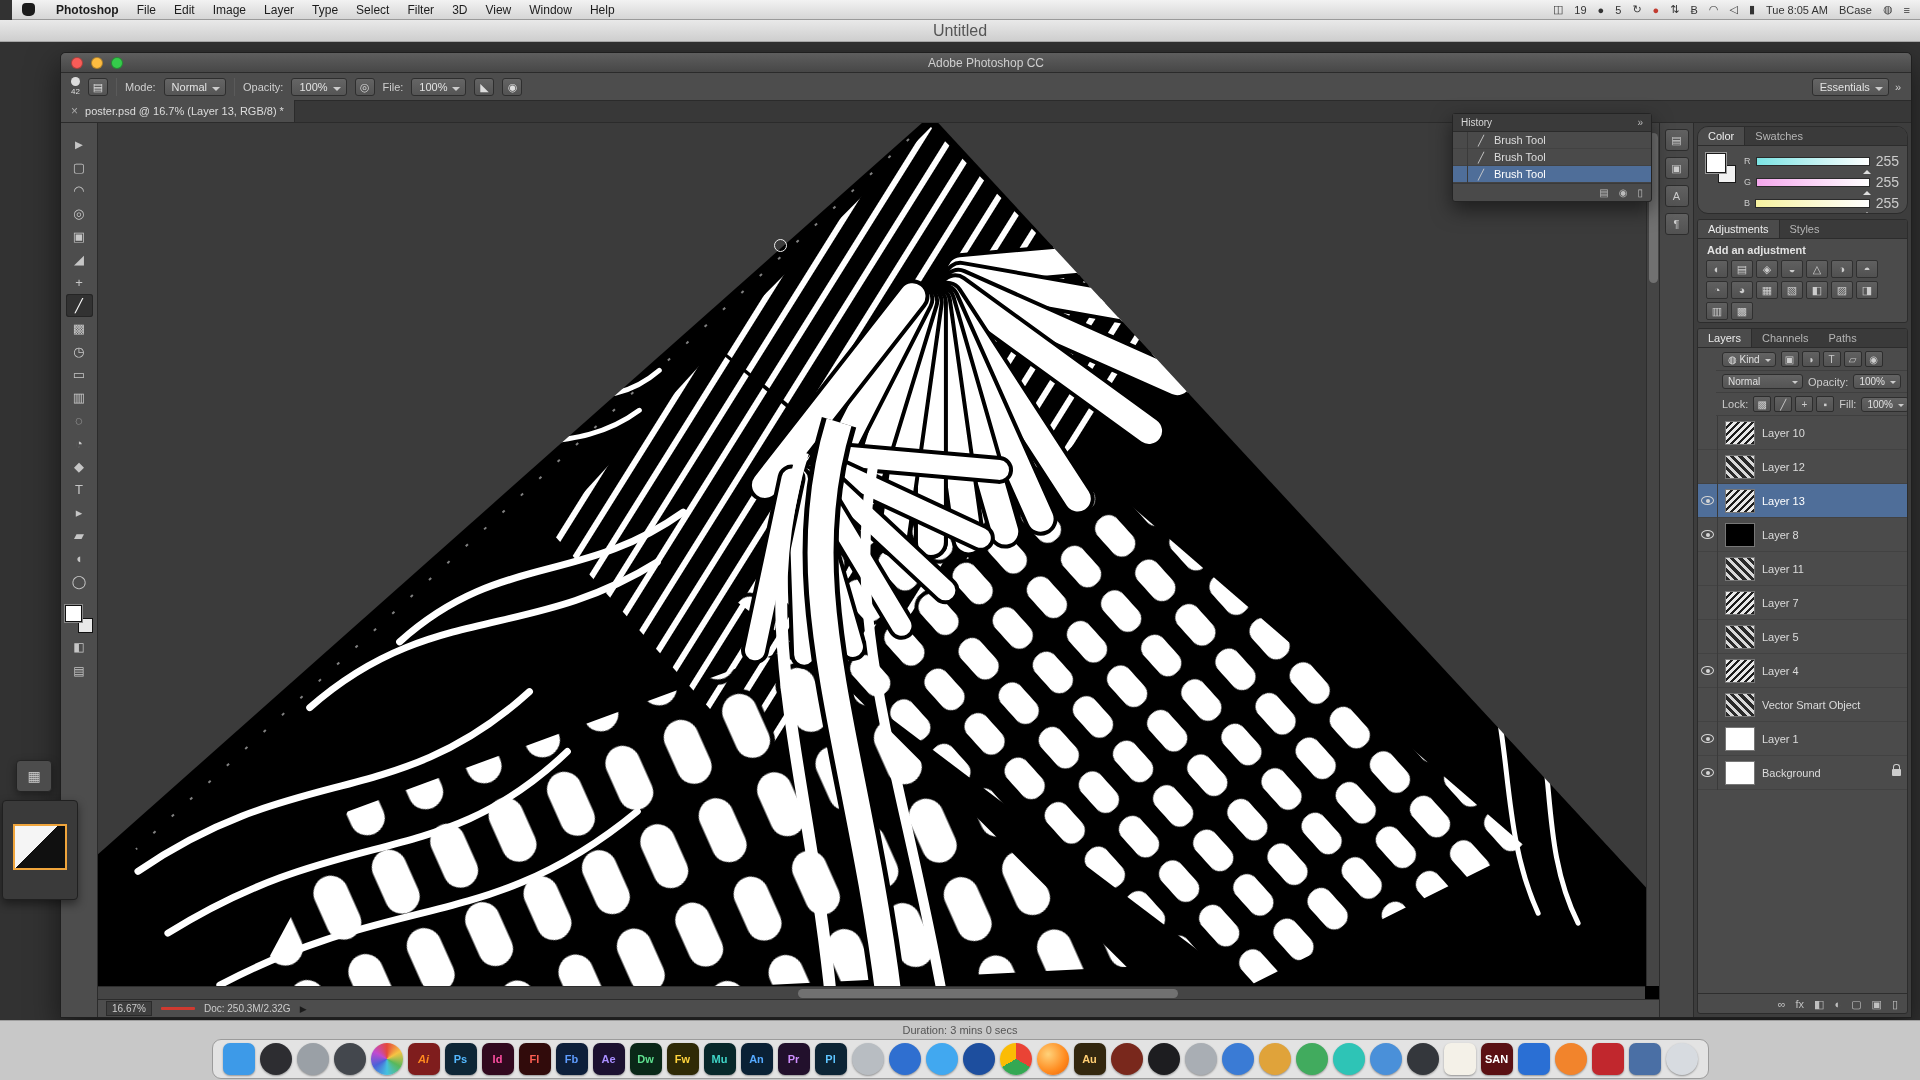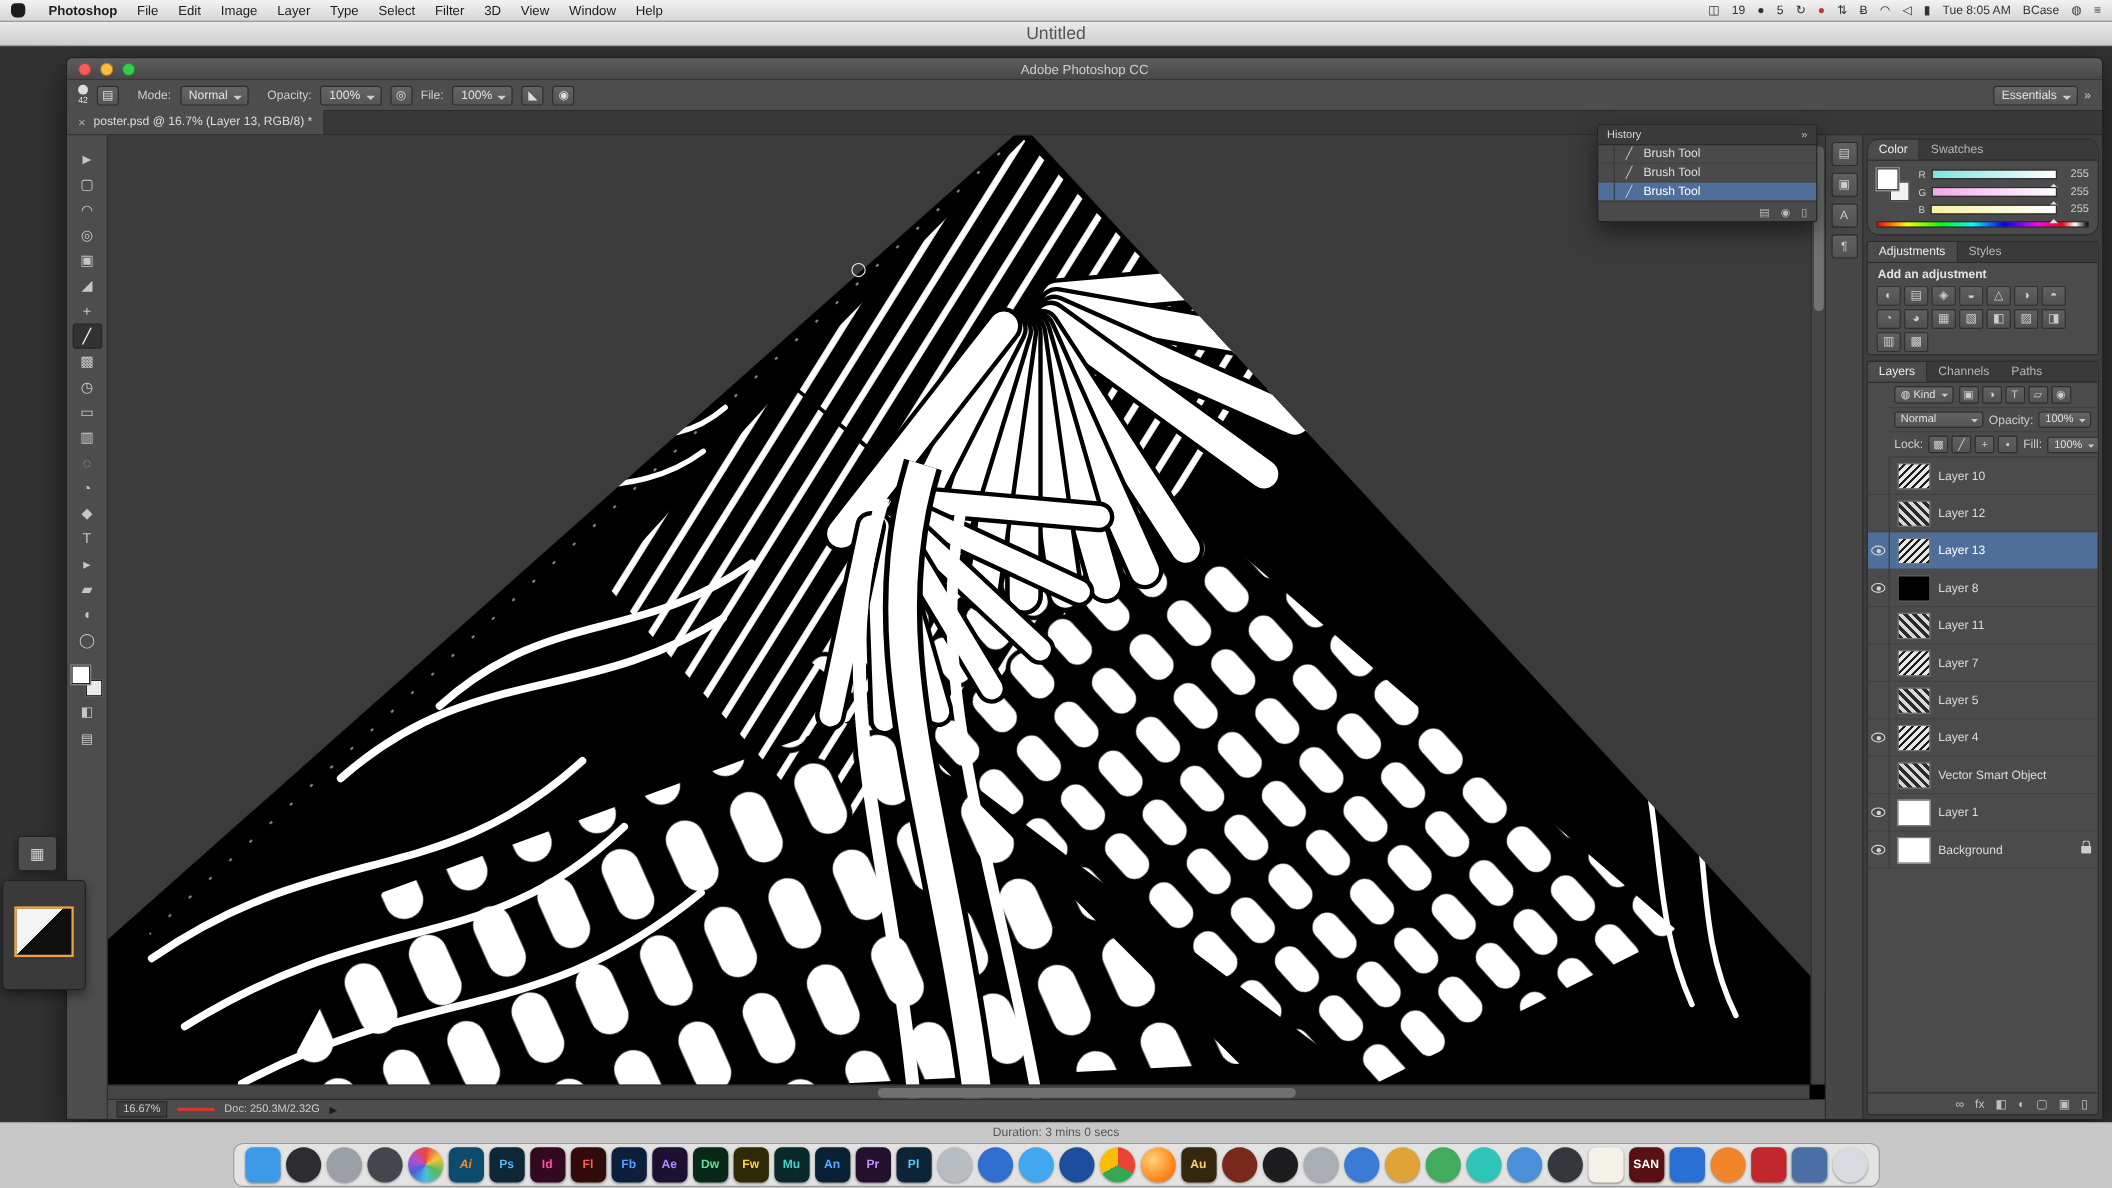--- a/index.html
+++ b/index.html
@@ -1,19 +1,19 @@
 <!DOCTYPE html>
 <html><head>
 <meta charset="utf-8">
 <style>
 *{margin:0;padding:0;box-sizing:border-box;font-family:"Liberation Sans",sans-serif;}
 .screen{position:relative;width:1920px;height:1080px;background:#323232;overflow:hidden;}
 
 
-.menubar{position:absolute;top:0;left:0;right:0;height:20px;background:linear-gradient(#f2f2f2,#d6d6d6);border-bottom:1px solid #9a9a9a;display:flex;align-items:center;padding:0 10px;font-size:12px;color:#1c1c1c;z-index:20;}
+.menubar{position:absolute;top:0;left:12px;right:0;height:20px;background:linear-gradient(#f2f2f2,#d6d6d6);border-bottom:1px solid #9a9a9a;display:flex;align-items:center;padding:0 10px;font-size:12px;color:#1c1c1c;z-index:20;}
 .apple{width:13px;height:13px;background:#1c1c1c;border-radius:4px 4px 5px 5px;margin-right:12px;}
 .menus{display:flex;align-items:center;}
 .menu-item{padding:0 9px;white-space:nowrap;}
 .menu-item.bold{font-weight:bold;}
 .menubar-right{margin-left:auto;display:flex;align-items:center;gap:11px;font-size:11px;color:#333;}
 .mstatus{white-space:nowrap;}
 
 
 .player-titlebar{position:absolute;top:20px;left:0;right:0;height:22px;background:linear-gradient(#e9e9e9,#cecece);border-bottom:1px solid #a6a6a6;text-align:center;font-size:16px;color:#555;line-height:22px;z-index:19;}
 .bottom-band{position:absolute;left:0;right:0;top:1020px;height:60px;background:#c8c8c8;border-top:1px solid #9e9e9e;z-index:18;}
@@ -79,21 +79,21 @@
 .ptab.active{background:#4b4b4b;color:#ececec;border-right:1px solid #2c2c2c;}
 .color-panel{height:88px;flex:none;border-radius:11px;}
 .color-body{display:flex;gap:8px;padding:7px 8px 3px;}
 .swatch-stack{position:relative;width:30px;height:30px;flex:none;}
 .cp-fg{position:absolute;left:0;top:0;width:20px;height:20px;background:#fff;border:1px solid #1a1a1a;box-shadow:0 0 0 1px #9a9a9a;z-index:2;}
 .cp-bg{position:absolute;right:0;bottom:0;width:18px;height:18px;background:#f2f2f2;border:1px solid #1a1a1a;}
 .sliders{flex:1;display:flex;flex-direction:column;gap:5px;}
 .slider-row{display:flex;align-items:center;gap:5px;font-size:9px;color:#ccc;}
 .slider-bar{flex:1;height:9px;border:1px solid #2a2a2a;position:relative;}
 .slider-bar::after{content:"";position:absolute;right:-2px;top:8px;border:4px solid transparent;border-bottom-color:#ddd;}
-.slider-val{width:24px;text-align:right;font-size:10px;}
+.slider-val{width:24px;text-align:right;font-size:14px;}
 .spectrum{height:11px;margin:2px 8px 6px;border:1px solid #2a2a2a;}
 .adjust-panel{height:104px;flex:none;}
 .adj-hint{font-size:11px;font-weight:bold;color:#e2e2e2;padding:5px 9px 3px;}
 .adj-grid{display:flex;flex-wrap:wrap;gap:3px;padding:1px 8px 7px;}
 .adj{width:22px;height:18px;background:linear-gradient(#606060,#515151);border:1px solid #303030;border-radius:2px;color:#ccc;font-size:11px;text-align:center;line-height:17px;}
 .layers-panel{flex:1;}
 .lp-row{display:flex;align-items:center;gap:5px;padding:3px 6px;border-bottom:1px solid #3f3f3f;font-size:11px;color:#ccc;margin-left:18px;}
 .mini-drop{position:relative;background:linear-gradient(#636363,#545454);border:1px solid #2e2e2e;border-radius:3px;padding:1px 15px 1px 5px;font-size:10px;color:#e0e0e0;white-space:nowrap;}
 .mini-drop::after{content:"";position:absolute;right:4px;top:6px;border:3.5px solid transparent;border-top-color:#ccc;}
 .sq-icon{width:18px;height:16px;background:linear-gradient(#616161,#525252);border:1px solid #2d2d2d;border-radius:2px;color:#ccc;font-size:10px;text-align:center;line-height:15px;}
@@ -675,21 +675,21 @@
         <span class="dock-ic" style="background: rgb(61, 154, 232);"></span>
 
         <span class="dock-ic round" style="background: rgb(45, 45, 49);"></span>
 
         <span class="dock-ic round" style="background: rgb(154, 160, 166);"></span>
 
         <span class="dock-ic round" style="background: rgb(67, 71, 77);"></span>
 
         <span class="dock-ic round" style="background: conic-gradient(rgb(229, 73, 58), rgb(246, 196, 68), rgb(88, 184, 92), rgb(70, 193, 224), rgb(74, 98, 216), rgb(193, 74, 208), rgb(229, 73, 58));"></span>
 
-        <span class="dock-ic" style="background: #0c4a6e; color: rgb(255, 138, 30); font-style: italic;">Ai</span>
+        <span class="dock-ic" style="background: #7f1d1d; color: rgb(255, 138, 30); font-style: italic;">Ai</span>
 
         <span class="dock-ic" style="background: rgb(14, 38, 54); color: rgb(85, 185, 255);">Ps</span>
 
         <span class="dock-ic" style="background: rgb(50, 9, 31); color: rgb(255, 79, 163);">Id</span>
 
         <span class="dock-ic" style="background: rgb(49, 11, 11); color: rgb(255, 95, 82);">Fl</span>
 
         <span class="dock-ic" style="background: rgb(13, 31, 58); color: rgb(95, 157, 255);">Fb</span>
 
         <span class="dock-ic" style="background: rgb(28, 17, 48); color: rgb(169, 142, 255);">Ae</span>

